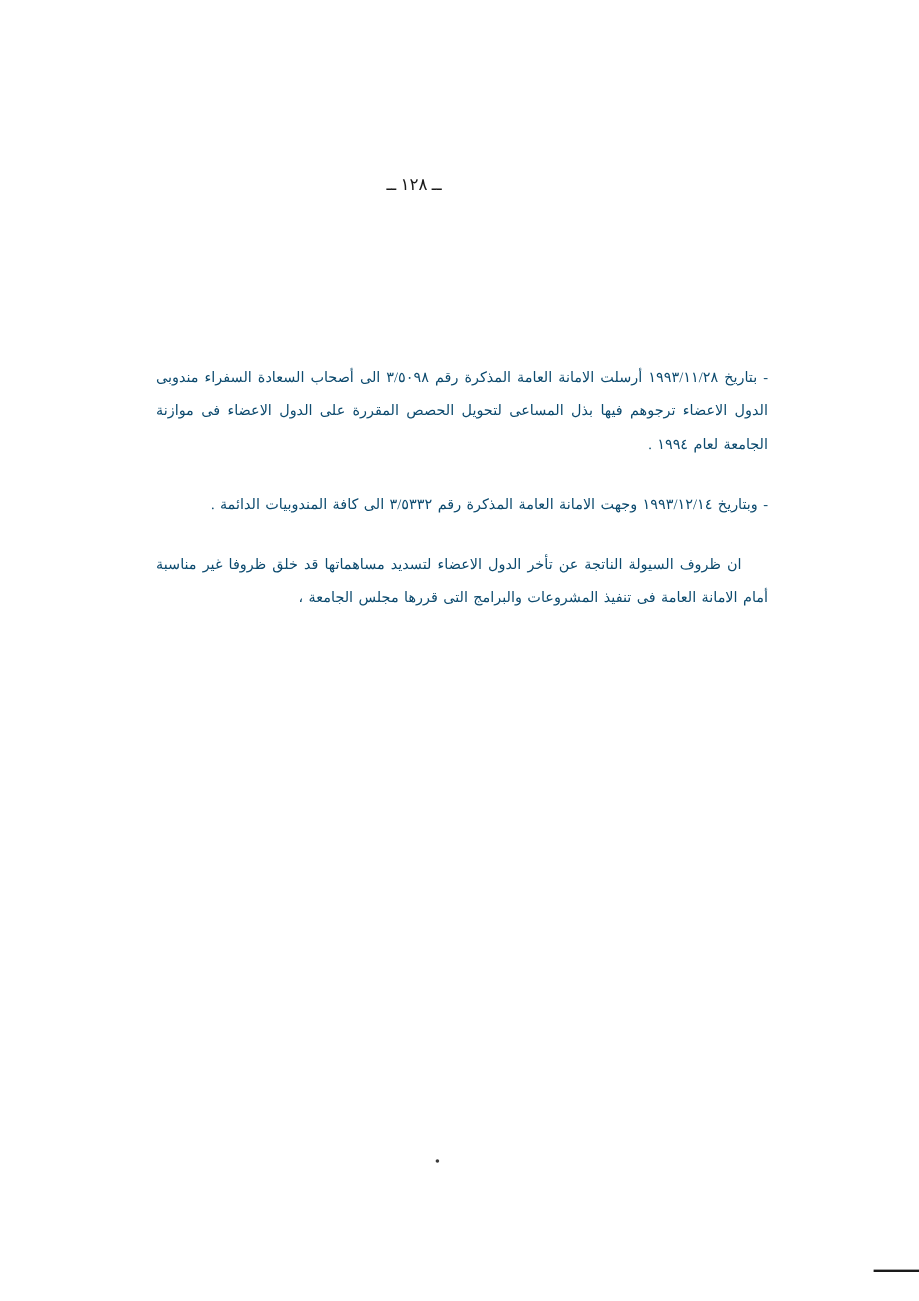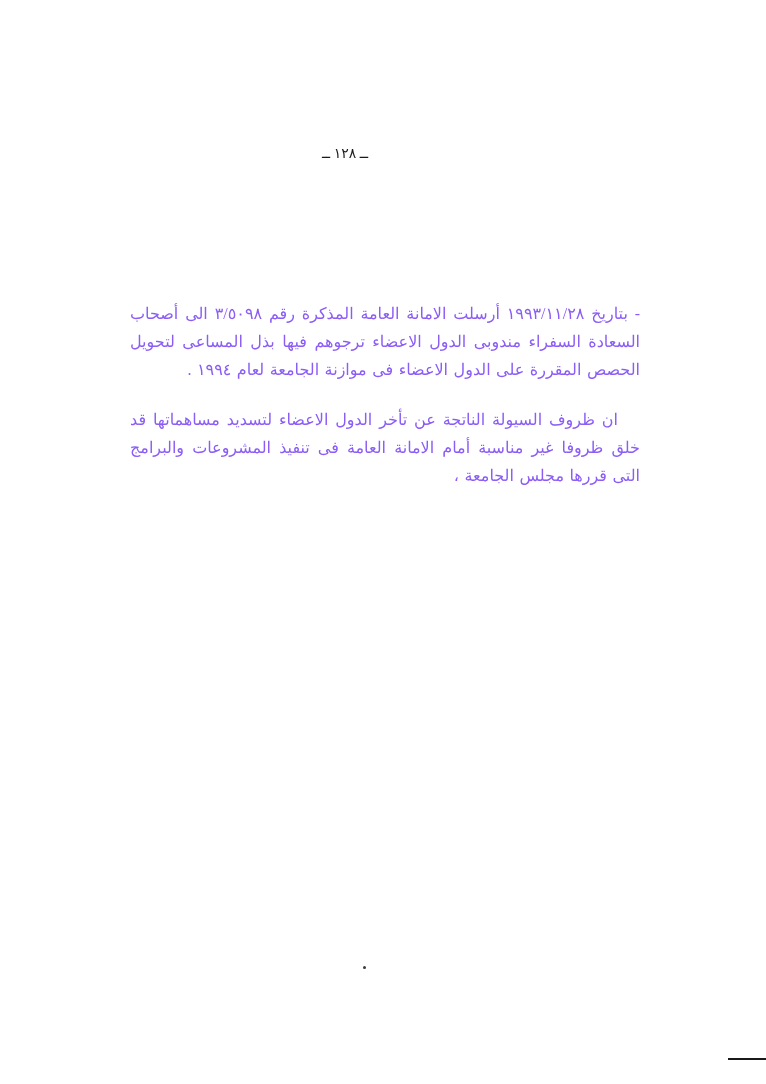--- a/index.html
+++ b/index.html
@@ -29,26 +29,26 @@
     }
     .content {
       position: absolute;
       top: 300px;
       right: 126px;
       width: 510px;
       direction: rtl;
     }
     .para {
       margin: 0 0 16px 0;
-      font-size: 16px;
+      font-size: 12px;
       line-height: 28px;
       text-align: justify;
       text-align-last: right;
       word-spacing: 1.5px;
-      color: #8b5cf6;
+      color: #0c4a6e;
     }
     .para.indent {
       text-indent: 22px;
     }
     .para.tight {
       margin-bottom: 4px;
     }
     .para.gap-large {
       margin-bottom: 22px;
     }
@@ -73,20 +73,21 @@
 </head>
 <body>
 
 <div class="page">
 
   <div class="page-number">ــ ١٢٨ ــ</div>
 
   <div class="content">
     <p class="para gap-large">- بتاريخ ١٩٩٣/١١/٢٨ أرسلت الامانة العامة المذكرة رقم ٣/٥٠٩٨ الى أصحاب السعادة السفراء مندوبى الدول الاعضاء ترجوهم فيها بذل المساعى لتحويل الحصص المقررة على الدول الاعضاء فى موازنة الجامعة لعام ١٩٩٤ .</p>
 
+    <p class="para gap-large">- وبتاريخ ١٩٩٣/١٢/١٤ وجهت الامانة العامة المذكرة رقم ٣/٥٣٣٢ الى كافة المندوبيات الدائمة .</p>
 
     <p class="para indent tight">ان ظروف السيولة الناتجة عن تأخر الدول الاعضاء لتسديد مساهماتها قد خلق ظروفا غير مناسبة أمام الامانة العامة فى تنفيذ المشروعات والبرامج التى قررها مجلس الجامعة ،</p>
 
   </div>
 
   <div class="speck"></div>
   <div class="edge-mark"></div>
 
 </div>
 

